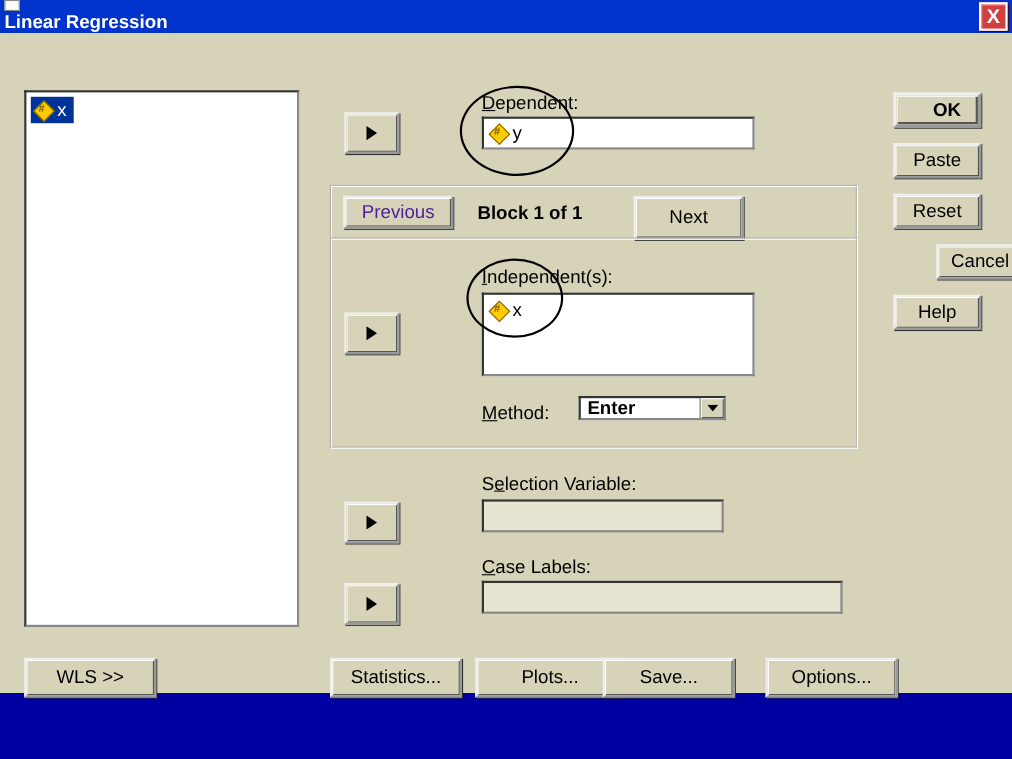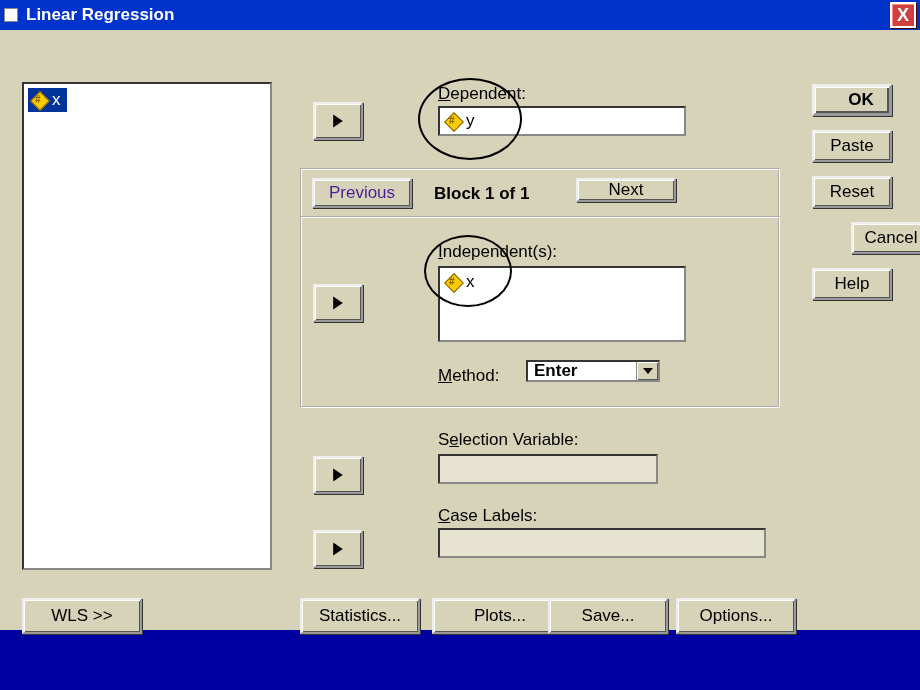--- a/index.html
+++ b/index.html
@@ -14,26 +14,27 @@
   }
   .window {
     width: 920px;
     height: 630px;
     position: relative;
   }
   .title-bar {
     height: 30px;
     background: linear-gradient(#0033cc, #0033cc);
     display: flex;
-    align-items: center;
+    align-items: flex-start;
     color: white;
     font-size: 17px;
     font-weight: bold;
     padding-left: 4px;
     position: relative;
+    flex-direction: column;
   }
   .title-icon {
     width: 14px; height: 14px;
     background: white;
     margin-right: 8px;
     border: 1px solid #888;
   }
   .close-btn {
     position: absolute;
     right: 4px; top: 2px;
@@ -216,21 +217,21 @@
       <span class="diamond"></span>
       <span>y</span>
     </div>
     <div class="circ" style="left:418px; top:48px; width:104px; height:82px;"></div>
 
     <div class="group-frame" style="left:300px; top:138px; width:480px; height:48px; border-bottom:none;"></div>
     <div class="btn" style="position:absolute; left:312px; top:148px; width:100px; height:30px;">
       <span class="disabled">Pre<span class="ul">v</span>ious</span>
     </div>
     <div class="lbl" style="left:434px; top:154px; font-weight:bold;">Block 1 of 1</div>
-    <div class="btn" style="position:absolute; left:576px; top:148px; width:100px; height:24px;">
+    <div class="btn" style="position:absolute; left:576px; top:148px; width:100px; height:40px;">
       <span><span class="ul">N</span>ext</span>
     </div>
 
     <div class="group-frame" style="left:300px; top:186px; width:480px; height:192px;"></div>
     <div class="btn arrow-btn" style="left:313px; top:254px;">
       <svg viewBox="0 0 10 10">
           <path d="M2 1 L8 5 L2 9 Z" fill="black"></path>
         </svg>
     </div>
     <div class="lbl" style="left:438px; top:212px;"><span class="ul">I</span>ndependent(s):</div>
@@ -273,18 +274,18 @@
     </div>
     <div class="btn bottom-btn" style="left:300px; top:568px; width:120px;">
       <span><span class="ul">S</span>tatistics...</span>
     </div>
     <div class="btn bottom-btn" style="left:432px; top:568px; width:136px;">
       <span>Plo<span class="ul">t</span>s...</span>
     </div>
     <div class="btn bottom-btn" style="left:548px; top:568px; width:120px;">
       <span>S<span class="ul">a</span>ve...</span>
     </div>
-    <div class="btn bottom-btn" style="left:676px; top:568px; width:120px;justify-content:center;">
+    <div class="btn bottom-btn" style="left:696px; top:568px; width:120px;justify-content:center;">
       <span><span class="ul">O</span>ptions...</span>
     </div>
 
   </div>
 </div>
 
 </body></html>

